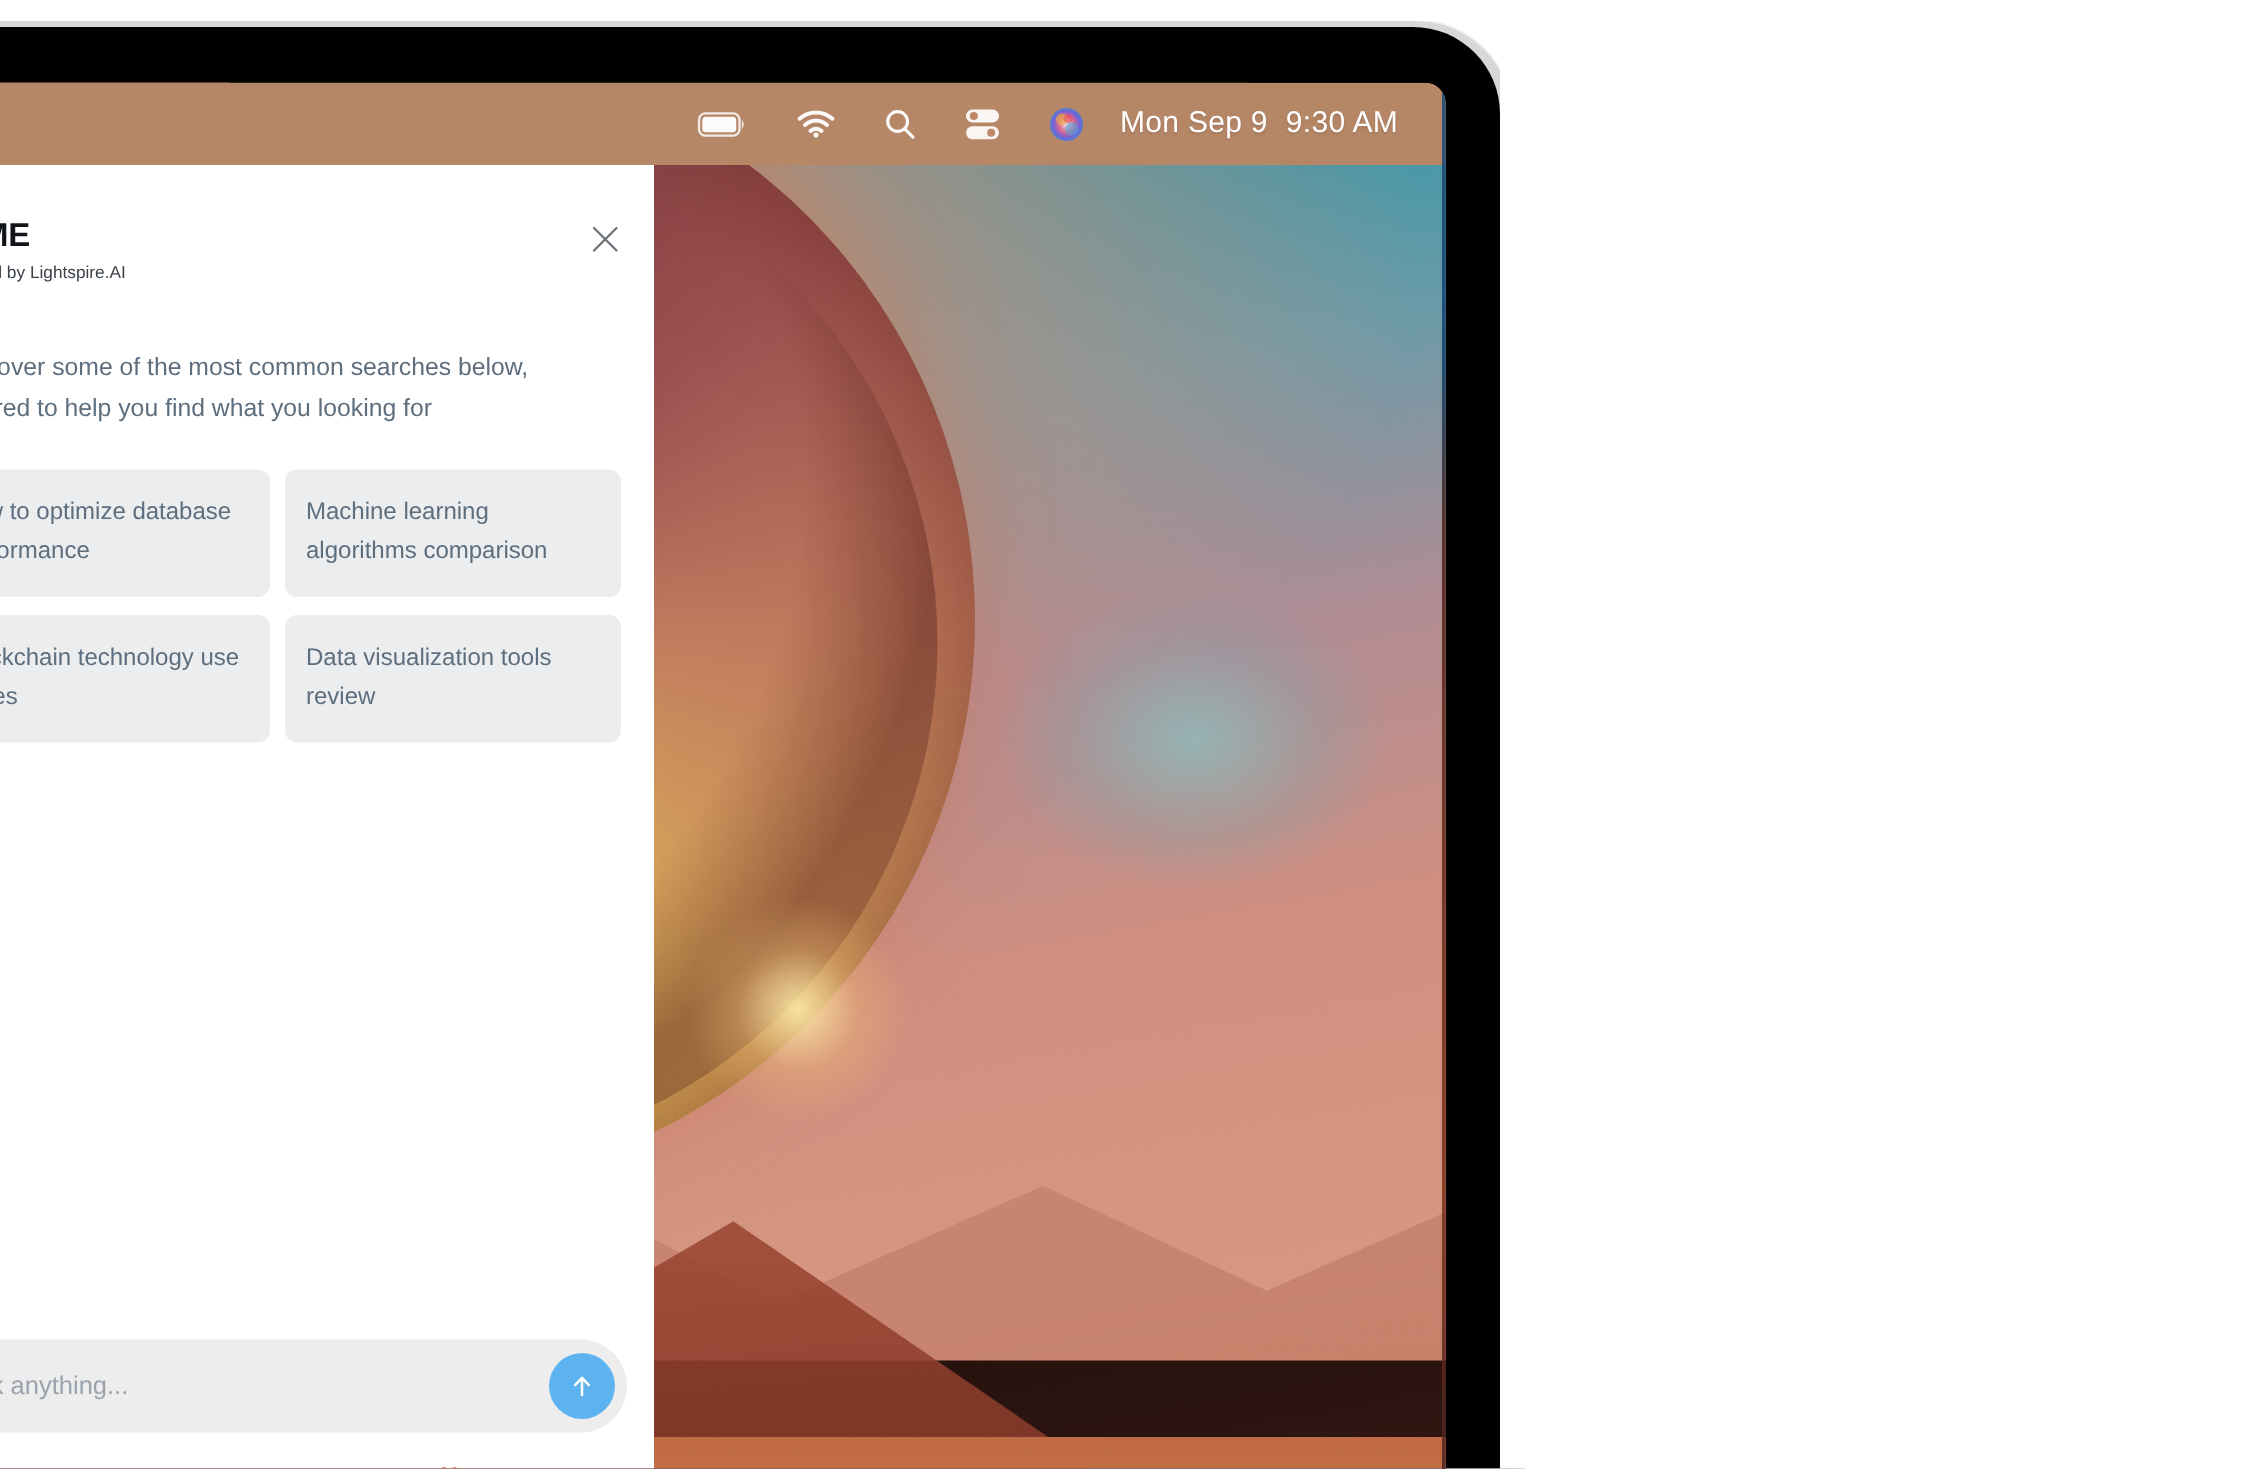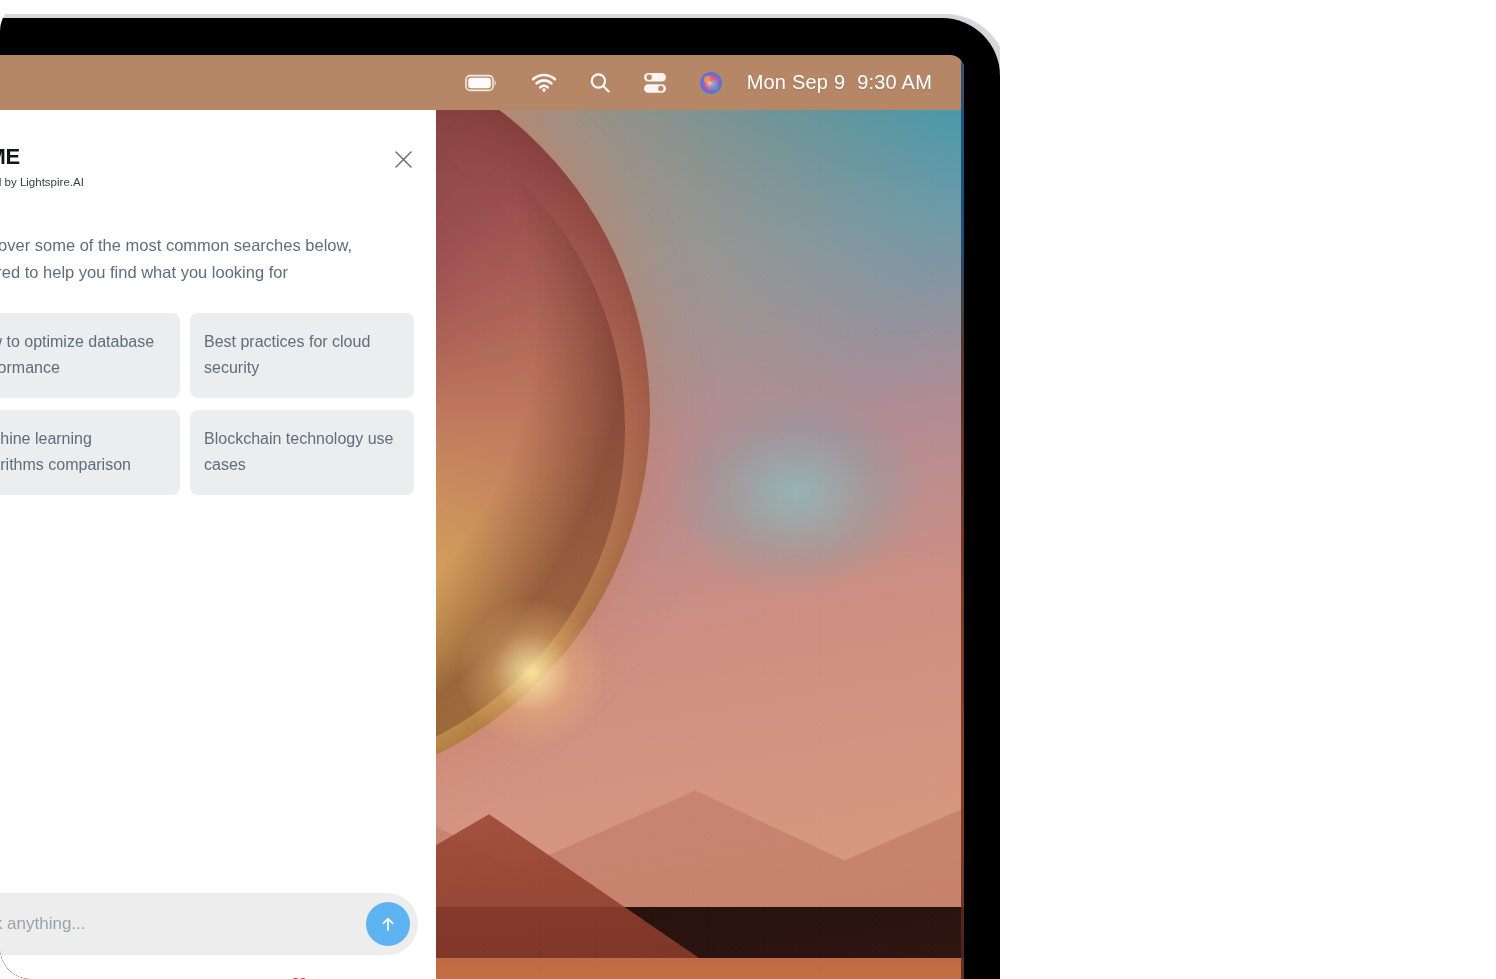--- a/index.html
+++ b/index.html
@@ -6,21 +6,21 @@
   * { box-sizing: border-box; margin: 0; padding: 0; }
   html, body {
     width: 1496px; height: 979px;
     overflow: hidden;
     background: #ffffff;
     font-family: "Liberation Sans", sans-serif;
     -webkit-font-smoothing: antialiased;
   }
 
   
-  .stage { position: relative; width: 1496px; height: 979px; background:#fff; overflow:hidden;border-radius:31px; }
+  .stage { position: relative; width: 1496px; height: 979px; background:#fff; overflow:hidden; }
 
   
   .device-shell {
     position: absolute;
     left: -540px; top: 14px;
     width: 1548px; height: 1400px;
     border-radius: 64px;
     background: linear-gradient(180deg,#d8d8da 0%, #c4c4c8 40%, #b6b6bb 100%);
     box-shadow: 0 0 0 1px rgba(0,0,0,.06);
   }
@@ -301,23 +301,23 @@
             <line x1="2" y1="2" x2="17" y2="17" stroke="#6b7177" stroke-width="1.5" stroke-linecap="round"></line>
             <line x1="17" y1="2" x2="2" y2="17" stroke="#6b7177" stroke-width="1.5" stroke-linecap="round"></line>
           </svg>
         </button>
       </div>
 
       <p class="intro">Discover some of the most common searches below, tailored to help you find what you looking for</p>
 
       <div class="suggest-grid">
         <button class="suggest-card">How to optimize database performance</button>
-        <button class="suggest-card">Best practices for cloud security</button>
         <button class="suggest-card">Machine learning algorithms comparison</button>
         <button class="suggest-card">Blockchain technology use cases</button>
+        <button class="suggest-card">Data visualization tools review</button>
       </div>
 
       <div class="panel-spacer"></div>
 
       <div class="composer">
         <div class="composer-box">
 
           <input class="composer-input" type="text" placeholder="Ask anything..." style="">
         </div>
         <button class="send-btn" aria-label="Send">

